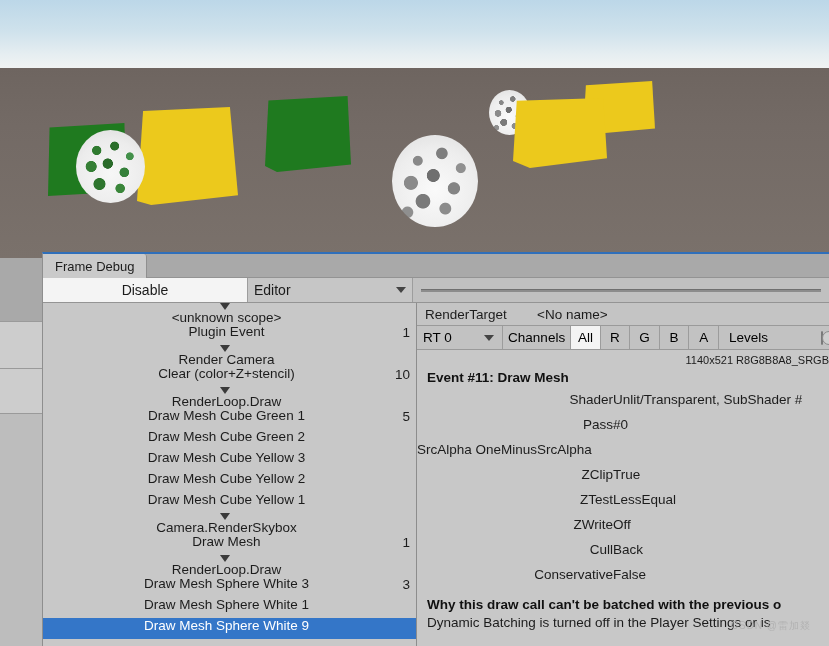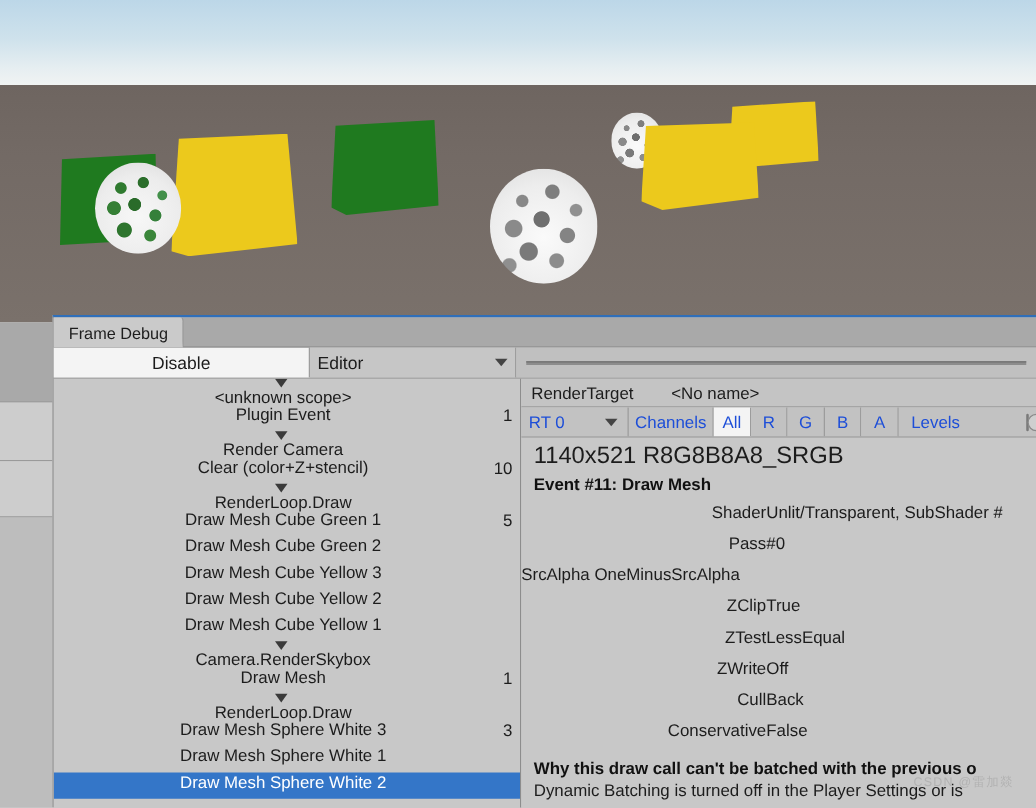--- a/index.html
+++ b/index.html
@@ -145,21 +145,21 @@
     display:flex; height:23px; align-items:center;
     background:#c4c4c4; border-bottom:1px solid #9a9a9a;
     font-size:13.5px; color:#1c1c1c;
   }
   #rt-header .k { width:120px; padding-left:8px; }
   #rt-header .v { }
 
   #rt-bar {
     display:flex; height:24px; align-items:stretch;
     background:#c2c2c2; border-bottom:1px solid #9a9a9a;
-    font-size:13.5px; color:#1d4ed8;
+    font-size:13.5px; color:#000000;
   }
   #rt-bar .seg {
     display:flex; align-items:center; justify-content:center;
     border-right:1px solid #9c9c9c; background:#c2c2c2;
     padding:0 6px;
   }
   #rt-bar .seg.rtsel { width:88px; justify-content:flex-start; padding-left:6px; position:relative; }
   #rt-bar .seg.rtsel .caret { position:absolute; right:8px; }
   #rt-bar .seg.ch-label { padding:0 5px; }
   #rt-bar .seg.ch.on { background:#f4f4f4; }
@@ -167,21 +167,21 @@
   #rt-bar .seg.levels { border-right:none; flex:1; justify-content:center; padding-left:10px;gap:45px; }
   #rt-bar .levels-slider {
     margin-left:8px; width:100%; height:14px; background:#8d8d8d;
     border-radius:7px; position:relative; border:1px solid #7a7a7a;
   }
   #rt-bar .levels-slider .knob {
     position:absolute; left:0; top:-1px; width:14px; height:14px;
     border-radius:50%; background:#cfcfcf; border:1px solid #8a8a8a;
   }
 
-  #rt-info { font-size:19px; color:#1c1c1c; padding:4px 0 0 10px; }
+  #rt-info { font-size:11px; color:#1c1c1c; padding:4px 0 0 10px;text-align:right; }
   #event-title { font-size:13.5px; color:#111; font-weight:bold; padding:4px 0 2px 10px; }
 
   .prop {
     display:flex; font-size:13.5px; color:#1c1c1c; height:25px; align-items:center;
     white-space:nowrap;
   }
   .prop .pk { width:196px; padding-left:10px;text-align:right; }
   .prop .pv { overflow:hidden; }
 
   #why-title {
@@ -346,21 +346,21 @@
         </div>
         <div class="row">
           <span style="display: inline-block; flex: 0 0 auto; width: 38px;"></span>
           <span class="spacer-fold"></span>
           <span class="label">Draw Mesh Sphere White 1</span>
           <span class="count"></span>
         </div>
         <div class="row selected">
           <span style="display: inline-block; flex: 0 0 auto; width: 38px;"></span>
           <span class="spacer-fold"></span>
-          <span class="label">Draw Mesh Sphere White 2</span>
+          <span class="label">Draw Mesh Sphere White 9</span>
           <span class="count"></span>
         </div>
       </div>
 
     <div id="detail-pane">
 
       <div id="rt-header">
         <span class="k">RenderTarget</span>
         <span class="v">&lt;No name&gt;</span>
       </div>

